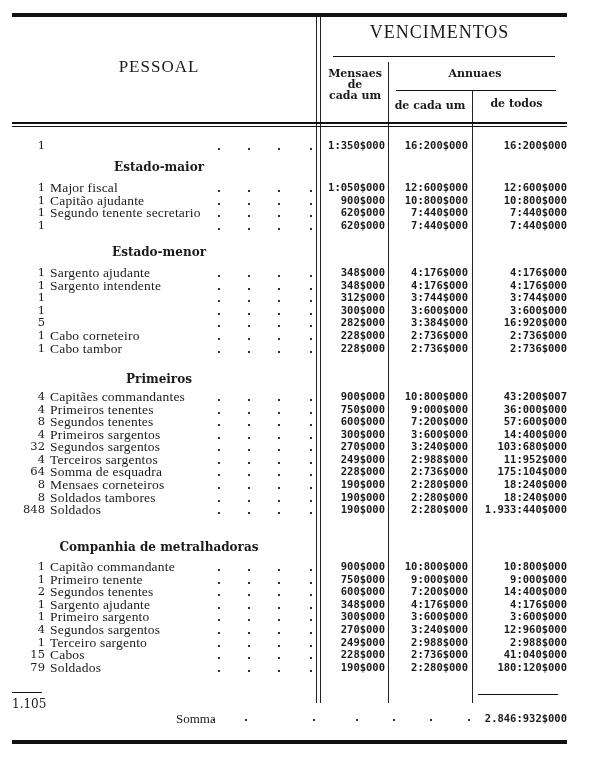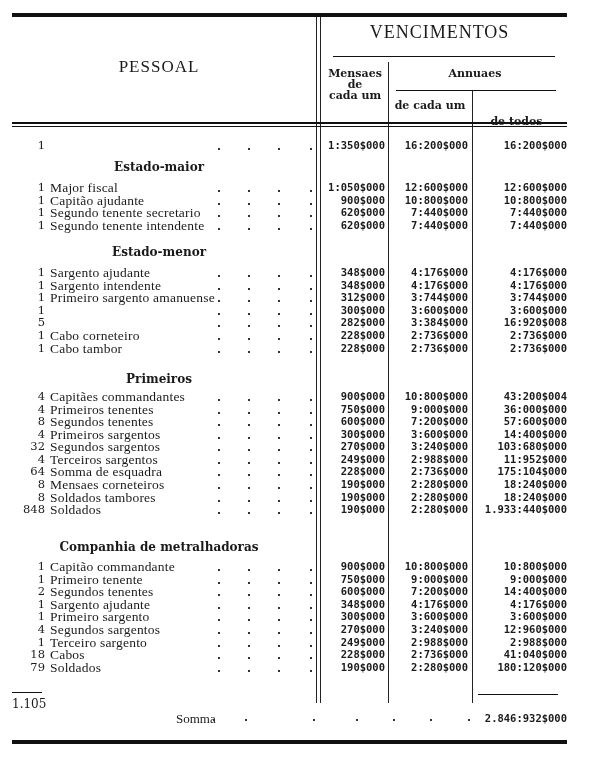--- a/index.html
+++ b/index.html
@@ -36,21 +36,21 @@
 
 <div class="hdr-title" style="left:0;width:318px;top:57px;text-align:center;font-size:17px;letter-spacing:1px;">PESSOAL</div>
 <div class="hdr-title" style="left:322px;width:235px;top:22px;text-align:center;font-size:18px;letter-spacing:1px;">VENCIMENTOS</div>
 <div class="hdr-bold" style="left:322px;width:66px;top:68px;">
   <div>Mensaes</div>
   <div>de</div>
   <div style="font-weight:bold;">cada um</div>
 </div>
 <div class="hdr-bold" style="left:390px;width:170px;top:68px;">Annuaes</div>
 <div class="hdr-bold" style="left:388px;width:84px;top:100px;">de cada um</div>
-<div class="hdr-bold" style="left:474px;width:85px;top:116px;">de todos</div>
+<div class="hdr-bold" style="left:474px;width:85px;top:98px;">de todos</div>
 
 <div id="rows">
     <div class="row" style="top: 139px;">
       <span class="qty">1</span>
       <span class="num c1">1:350$000</span>
       <span class="num c2">16:200$000</span>
       <span class="num c3">16:200$000</span>
       <span class="dot" style="left: 218px; top: 9px;"></span>
       <span class="dot" style="left: 248px; top: 9px;"></span>
       <span class="dot" style="left: 278px; top: 9px;"></span>
@@ -85,21 +85,20 @@
       <span class="num c1">620$000</span>
       <span class="num c2">7:440$000</span>
       <span class="num c3">7:440$000</span>
       <span class="dot" style="left: 218px; top: 9px;"></span>
       <span class="dot" style="left: 248px; top: 9px;"></span>
       <span class="dot" style="left: 278px; top: 9px;"></span>
       <span class="dot" style="left: 310px; top: 9px;"></span>
     </div>
     <div class="row" style="top: 218.8px;">
       <span class="qty">1</span>
-      <span class="name">Segundo tenente intendente</span>
       <span class="num c1">620$000</span>
       <span class="num c2">7:440$000</span>
       <span class="num c3">7:440$000</span>
       <span class="dot" style="left: 218px; top: 9px;"></span>
       <span class="dot" style="left: 248px; top: 9px;"></span>
       <span class="dot" style="left: 278px; top: 9px;"></span>
       <span class="dot" style="left: 310px; top: 9px;"></span>
     </div>
     <div class="section" style="top: 245px;">Estado-menor</div>
     <div class="row" style="top: 266px;">
@@ -119,21 +118,20 @@
       <span class="num c1">348$000</span>
       <span class="num c2">4:176$000</span>
       <span class="num c3">4:176$000</span>
       <span class="dot" style="left: 218px; top: 9px;"></span>
       <span class="dot" style="left: 248px; top: 9px;"></span>
       <span class="dot" style="left: 278px; top: 9px;"></span>
       <span class="dot" style="left: 310px; top: 9px;"></span>
     </div>
     <div class="row" style="top: 291.2px;">
       <span class="qty">1</span>
-      <span class="name">Primeiro sargento amanuense</span>
       <span class="num c1">312$000</span>
       <span class="num c2">3:744$000</span>
       <span class="num c3">3:744$000</span>
       <span class="dot" style="left: 218px; top: 9px;"></span>
       <span class="dot" style="left: 248px; top: 9px;"></span>
       <span class="dot" style="left: 278px; top: 9px;"></span>
       <span class="dot" style="left: 310px; top: 9px;"></span>
     </div>
     <div class="row" style="top: 303.8px;">
       <span class="qty">1</span>
@@ -142,21 +140,21 @@
       <span class="num c3">3:600$000</span>
       <span class="dot" style="left: 218px; top: 9px;"></span>
       <span class="dot" style="left: 248px; top: 9px;"></span>
       <span class="dot" style="left: 278px; top: 9px;"></span>
       <span class="dot" style="left: 310px; top: 9px;"></span>
     </div>
     <div class="row" style="top: 316.4px;">
       <span class="qty">5</span>
       <span class="num c1">282$000</span>
       <span class="num c2">3:384$000</span>
-      <span class="num c3">16:920$008</span>
+      <span class="num c3">16:920$000</span>
       <span class="dot" style="left: 218px; top: 9px;"></span>
       <span class="dot" style="left: 248px; top: 9px;"></span>
       <span class="dot" style="left: 278px; top: 9px;"></span>
       <span class="dot" style="left: 310px; top: 9px;"></span>
     </div>
     <div class="row" style="top: 329px;">
       <span class="qty">1</span>
       <span class="name">Cabo corneteiro</span>
       <span class="num c1">228$000</span>
       <span class="num c2">2:736$000</span>
@@ -176,21 +174,21 @@
       <span class="dot" style="left: 248px; top: 9px;"></span>
       <span class="dot" style="left: 278px; top: 9px;"></span>
       <span class="dot" style="left: 310px; top: 9px;"></span>
     </div>
     <div class="section" style="top: 372px;">Primeiros</div>
     <div class="row" style="top: 390px;">
       <span class="qty">4</span>
       <span class="name">Capitães commandantes</span>
       <span class="num c1">900$000</span>
       <span class="num c2">10:800$000</span>
-      <span class="num c3">43:200$004</span>
+      <span class="num c3">43:200$007</span>
       <span class="dot" style="left: 218px; top: 9px;"></span>
       <span class="dot" style="left: 248px; top: 9px;"></span>
       <span class="dot" style="left: 278px; top: 9px;"></span>
       <span class="dot" style="left: 310px; top: 9px;"></span>
     </div>
     <div class="row" style="top: 402.6px;">
       <span class="qty">4</span>
       <span class="name">Primeiros tenentes</span>
       <span class="num c1">750$000</span>
       <span class="num c2">9:000$000</span>
@@ -360,21 +358,21 @@
       <span class="name">Terceiro sargento</span>
       <span class="num c1">249$000</span>
       <span class="num c2">2:988$000</span>
       <span class="num c3">2:988$000</span>
       <span class="dot" style="left: 218px; top: 9px;"></span>
       <span class="dot" style="left: 248px; top: 9px;"></span>
       <span class="dot" style="left: 278px; top: 9px;"></span>
       <span class="dot" style="left: 310px; top: 9px;"></span>
     </div>
     <div class="row" style="top: 648.2px;">
-      <span class="qty">18</span>
+      <span class="qty">15</span>
       <span class="name">Cabos</span>
       <span class="num c1">228$000</span>
       <span class="num c2">2:736$000</span>
       <span class="num c3">41:040$000</span>
       <span class="dot" style="left: 218px; top: 9px;"></span>
       <span class="dot" style="left: 248px; top: 9px;"></span>
       <span class="dot" style="left: 278px; top: 9px;"></span>
       <span class="dot" style="left: 310px; top: 9px;"></span>
     </div>
     <div class="row" style="top: 660.8px;">

